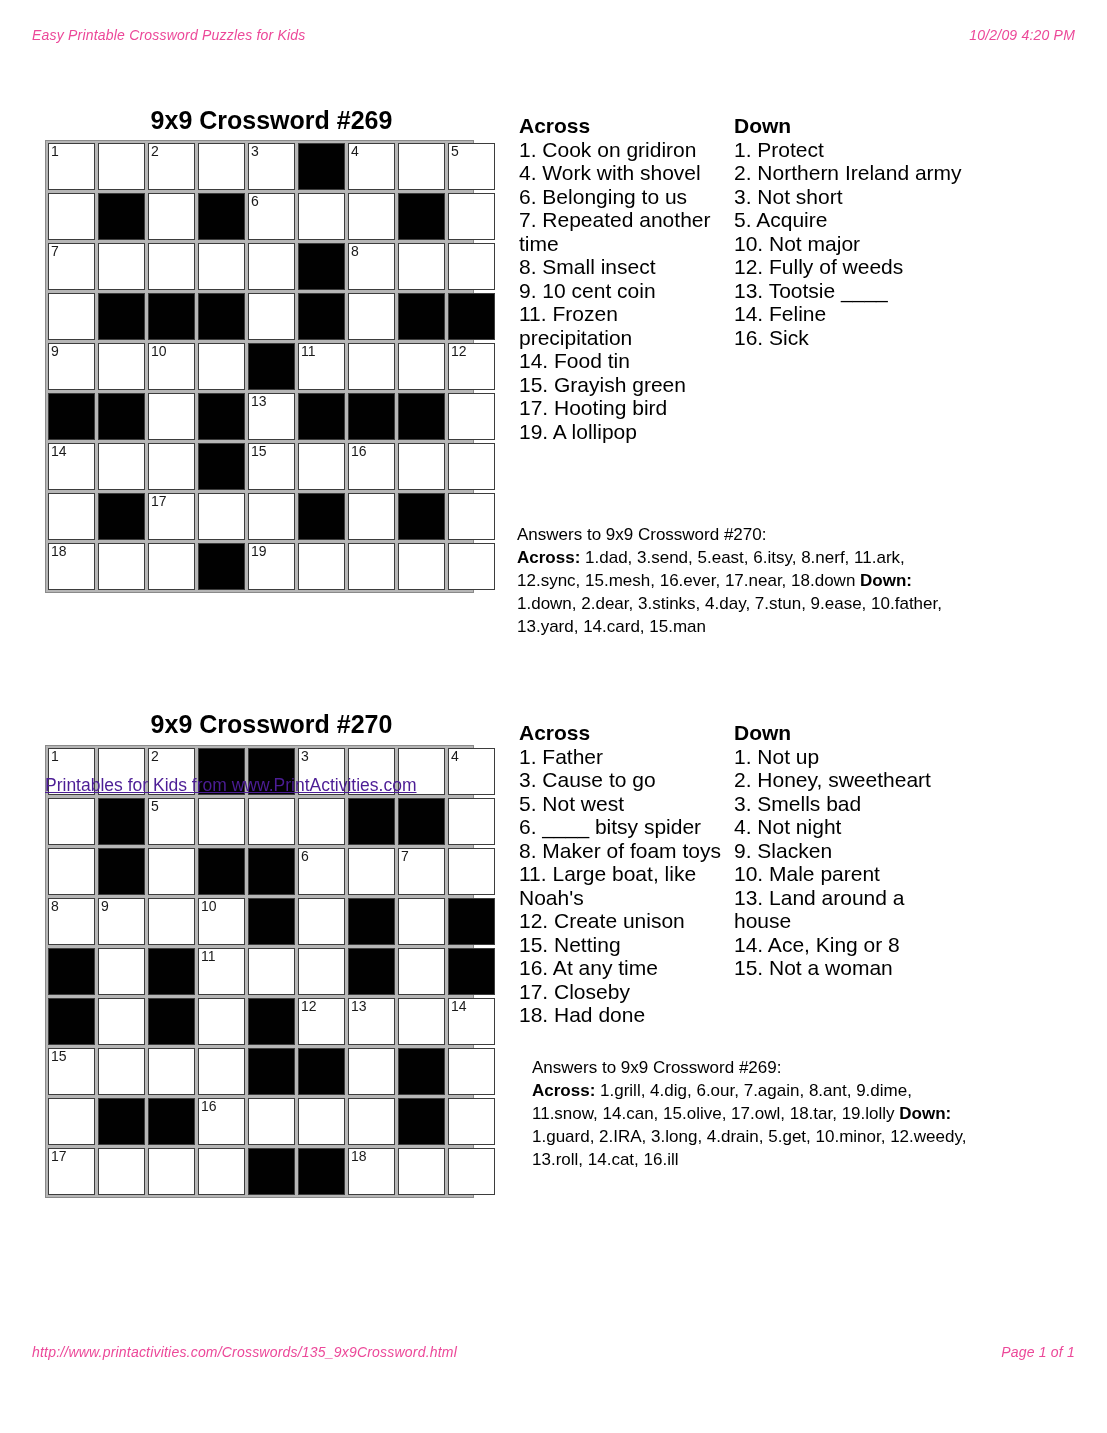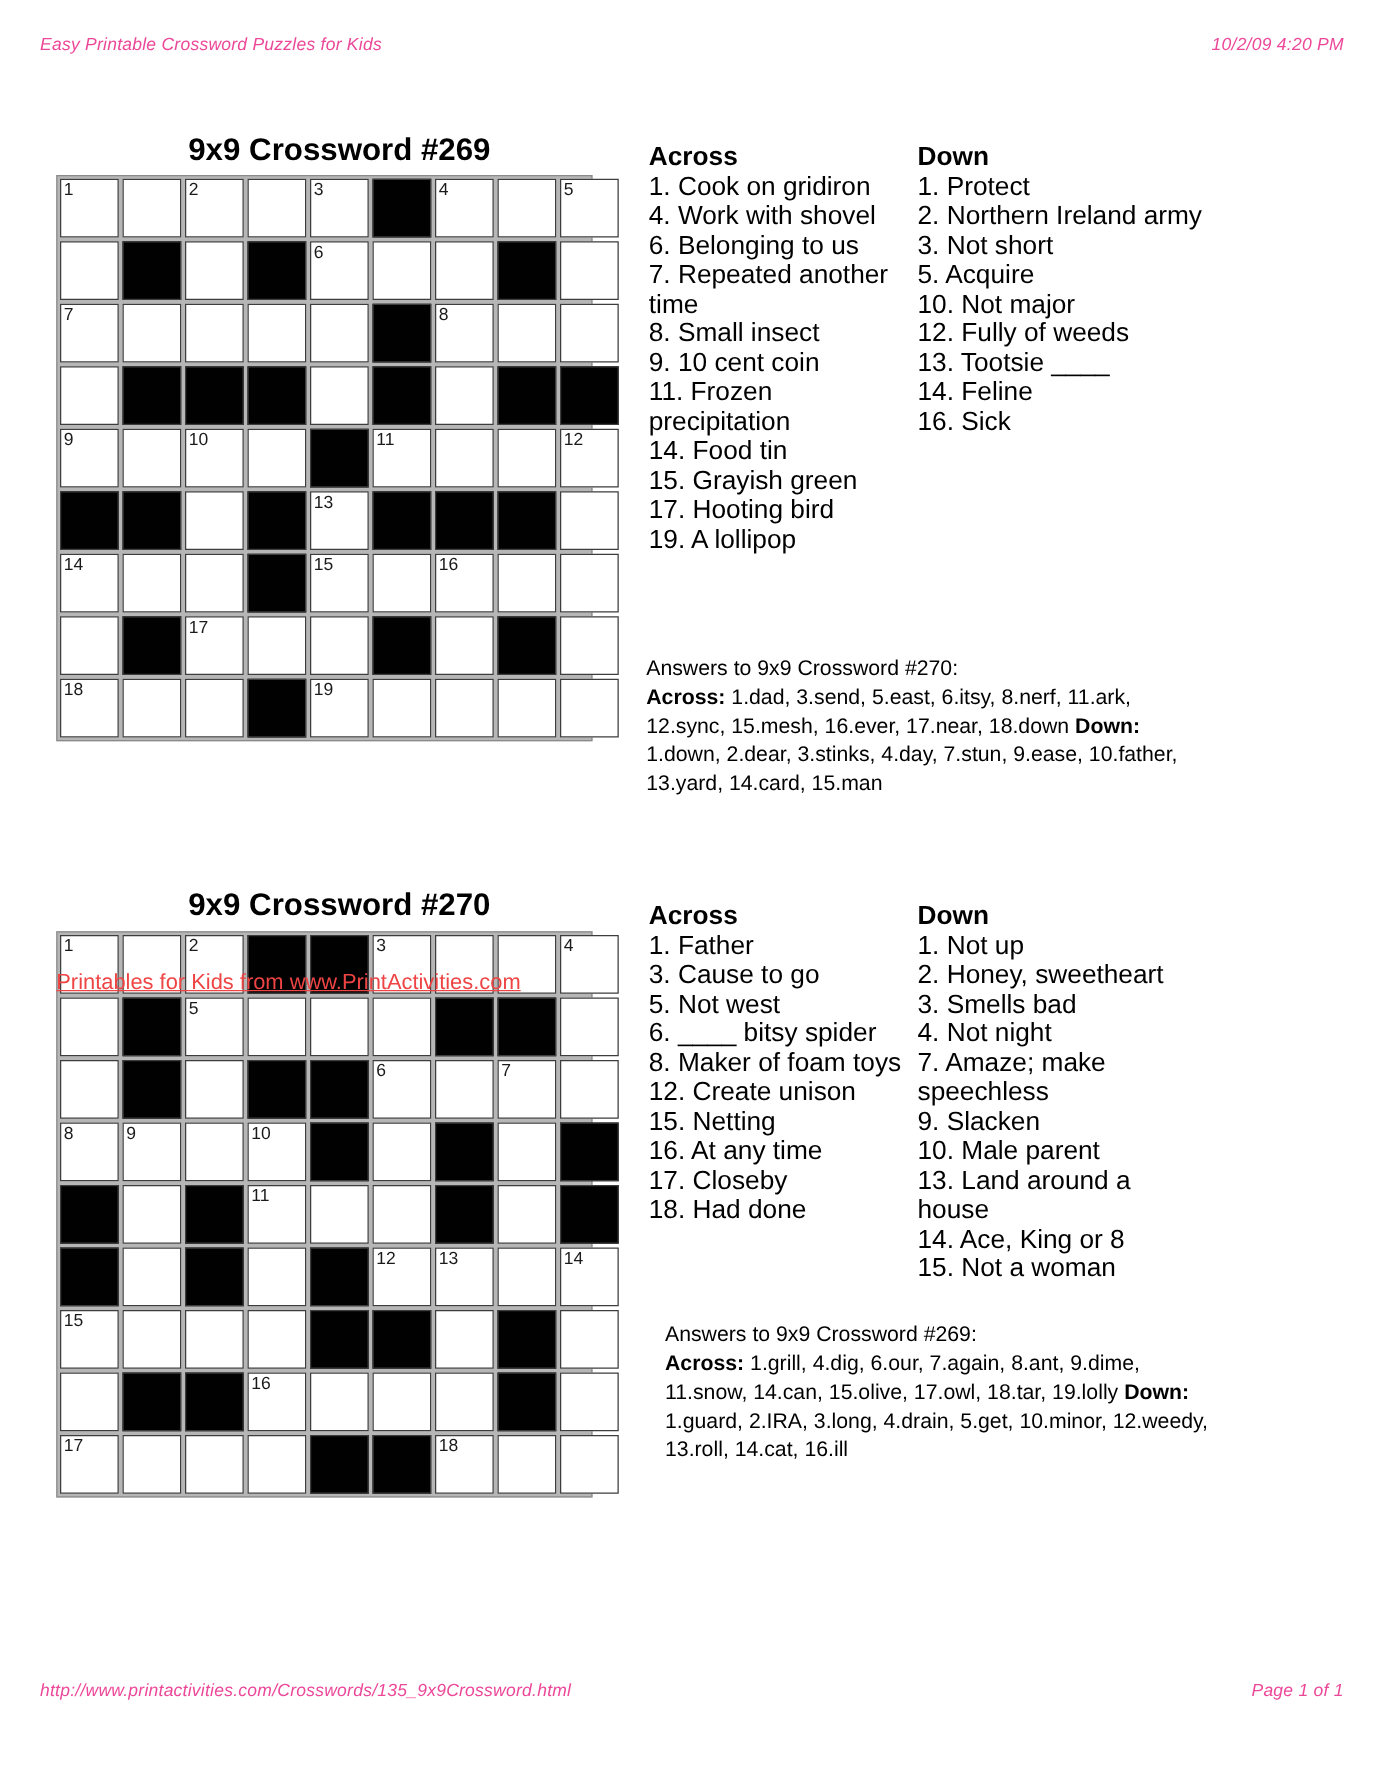--- a/index.html
+++ b/index.html
@@ -313,45 +313,45 @@
       <div class="cell"></div>
       <div class="cell black"></div>
       <div class="cell black"></div>
       <div class="cell">
         <span class="num">18</span>
       </div>
       <div class="cell"></div>
       <div class="cell"></div>
     </div>
 
-  <a class="abs plink" href="#" style="left: 45px; top: 775px; color: #ef4444;">Printables for Kids from www.PrintActivities.com</a>
+  <a class="abs plink" href="#" style="left: 45px; top: 775px; color: #4c1d95;">Printables for Kids from www.PrintActivities.com</a>
 
   <div class="abs clue-col col-across" style="left:519px;top:697px;">
     <div class="hdr">Across</div>
     <div>
         <div class="clue">1. Father</div>
         <div class="clue">3. Cause to go</div>
         <div class="clue">5. Not west</div>
         <div class="clue">6. ____ bitsy spider</div>
         <div class="clue">8. Maker of foam toys</div>
+        <div class="clue">11. Large boat, like Noah's</div>
         <div class="clue">12. Create unison</div>
         <div class="clue">15. Netting</div>
         <div class="clue">16. At any time</div>
         <div class="clue">17. Closeby</div>
         <div class="clue">18. Had done</div>
       </div>
   </div>
   <div class="abs clue-col col-down" style="left:734px;top:697px;">
     <div class="hdr">Down</div>
     <div>
         <div class="clue">1. Not up</div>
         <div class="clue">2. Honey, sweetheart</div>
         <div class="clue">3. Smells bad</div>
         <div class="clue">4. Not night</div>
-        <div class="clue">7. Amaze; make speechless</div>
         <div class="clue">9. Slacken</div>
         <div class="clue">10. Male parent</div>
         <div class="clue">13. Land around a house</div>
         <div class="clue">14. Ace, King or 8</div>
         <div class="clue">15. Not a woman</div>
       </div>
   </div>
 
   <div class="abs answers" style="left:532px;top:1056px;">
     <b class="hdr">Answers to 9x9 Crossword #269:</b><b>Across:</b>

